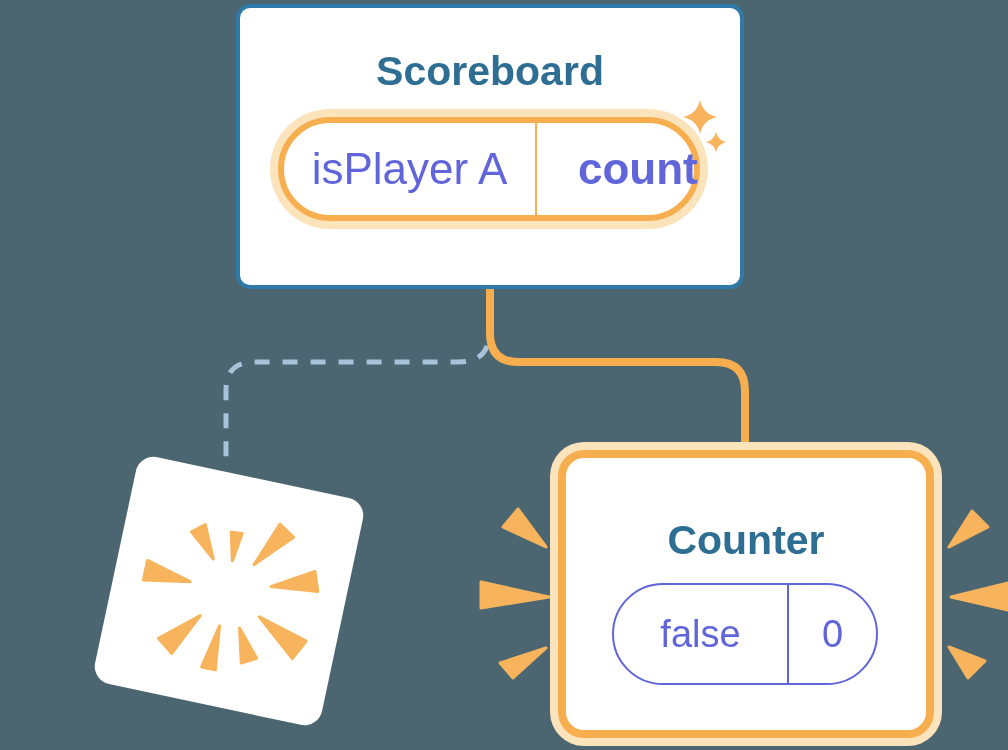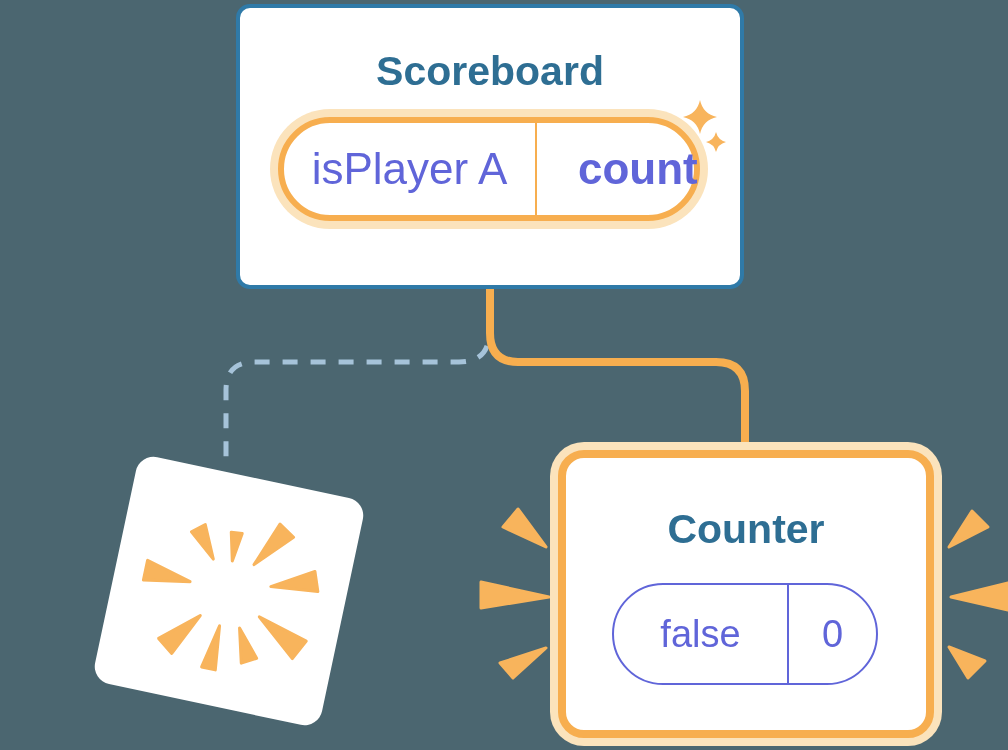--- a/index.html
+++ b/index.html
@@ -45,21 +45,21 @@
     border:8px solid var(--orange,#F7AE4F);
     border-radius:26px;
     box-shadow:0 0 0 8px var(--orangeHalo,#FBE3BC);
   }
   .card-title{
     position:absolute;left:0;right:0;text-align:center;
     color:var(--titleText,#2E6E93);
     font-size:41px;font-weight:600;
   }
   .scoreboard-card .card-title{top:40px;}
-  .counter-card .card-title{top:48px;}
+  .counter-card .card-title{top:59px;}
 
   
   .pill{
     position:absolute;display:flex;align-items:stretch;
     background:#fff;border-radius:70px;box-sizing:border-box;
     color:var(--statePurple,#6065D9);
   }
   .pill-cell{display:flex;align-items:center;justify-content:center;}
   .scoreboard-pill{
     left:38px;top:109px;width:422px;height:104px;

